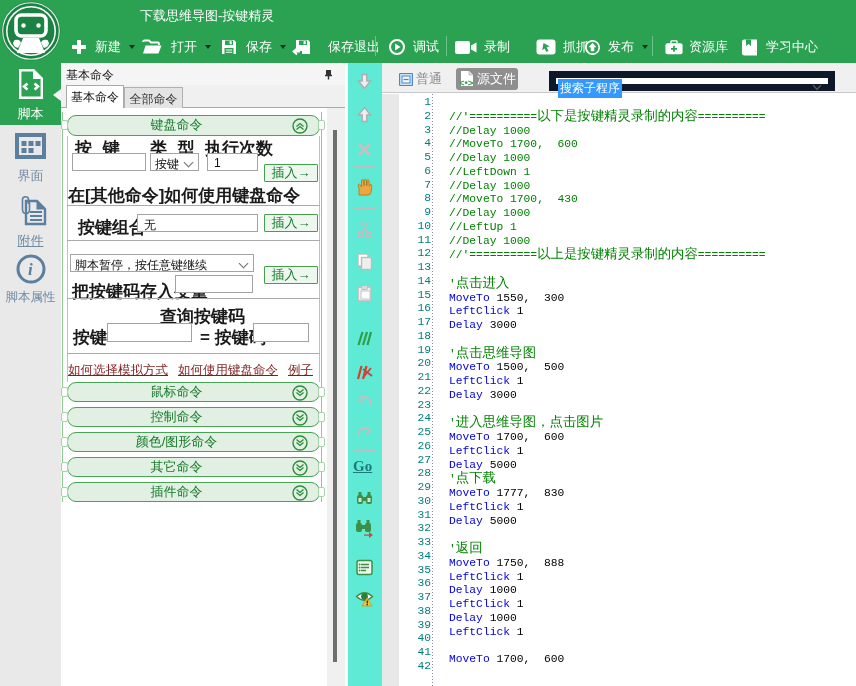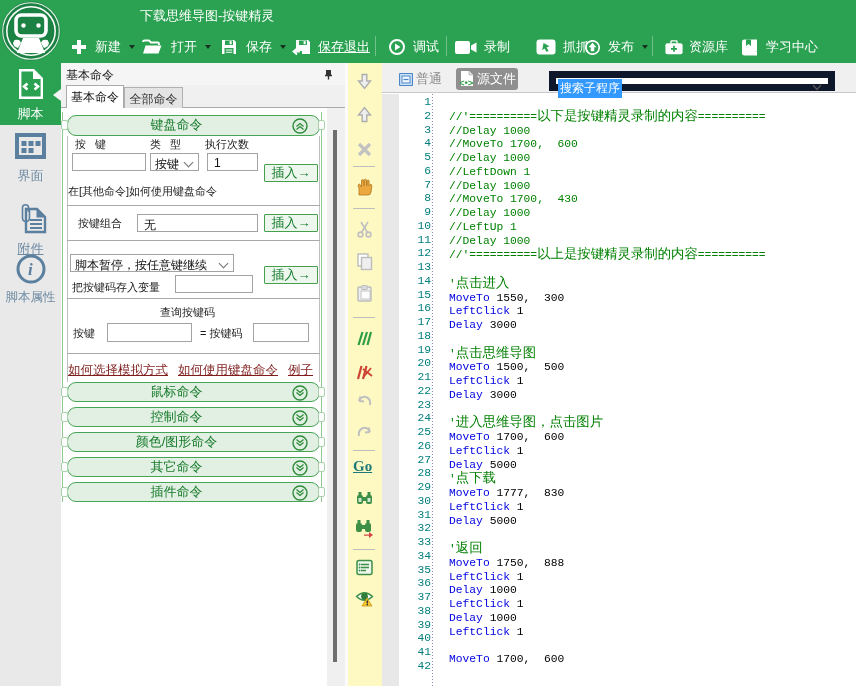--- a/index.html
+++ b/index.html
@@ -34,27 +34,27 @@
 #pcontent { position:absolute; left:0; top:45px; width:284px; height:578px; background:#fff; }
 
 #pscroll { position:absolute; left:266px; top:45px; width:18px; height:578px; background:#f0f0f0; }
 #pthumb { position:absolute; left:272px; top:67px; width:4px; height:532px; background:#6e6e6e; }
 
 .pill { position:absolute; left:5.5px; width:253px; height:20px; padding-right:33px; background:#e1f0e3; border:1.5px solid #46a455; border-radius:9px; color:#177a2b; font-size:13px; text-align:center; line-height:17px; }
 .pill .cicon { position:absolute; right:11px; top:1.5px; }
 .nt { position:absolute; width:6.5px; height:10px; background:#fdfdfd; border:1px solid #a8d2aa; border-radius:2px; z-index:3; }
 .inp { position:absolute; background:#fff; border:1px solid #a3a3a3; font-size:12px; color:#111; }
 .insbtn { position:absolute; background:#eef7ee; border:1.2px solid #44a04c; color:#107a2a; font-size:13px; text-align:center; border-radius:1px; }
-.lbl { position:absolute; font-size:11px; color:#1a1a1a; white-space:nowrap; }
+.lbl { position:absolute; font-size:17px; color:#1a1a1a; white-space:nowrap;font-weight:bold; }
 .hsep { position:absolute; left:6px; width:253px; height:1px; background:#aaaaaa; }
 .link { position:absolute; font-size:12.5px; color:#7f1d1d; text-decoration:underline; white-space:nowrap; }
 .chev { position:absolute; right:6px; top:4px; width:7px; height:7px; border-right:1.6px solid #707070; border-bottom:1.6px solid #707070; transform:rotate(45deg); }
 
 
-#mstrip { position:absolute; left:348px; top:63px; width:46px; height:623px; background:#fef9c3; border-right:1px solid #a8a8a8; }
+#mstrip { position:absolute; left:348px; top:63px; width:46px; height:623px; background:#5eead4; border-right:1px solid #a8a8a8; }
 #mgap { position:absolute; left:345px; top:63px; width:3px; height:623px; background:#fbfbfb; }
 .mico { position:absolute; left:7px; width:19px; height:19px; }
 .msep { position:absolute; left:5px; width:22px; height:1px; background:#bdbdbd; }
 
 
 #editor { position:absolute; left:382px; top:63px; width:474px; height:623px; background:#fff; }
 #ehdr { position:absolute; left:0; top:0; width:474px; height:30px; background:#f0f0f0; border-bottom:1px solid #c9c9c9;padding-left:38px; }
 #gutter { position:absolute; left:0; top:31px; width:17px; height:592px; background:#e8e8e8; }
 #lnums { position:absolute; left:17px; top:33px; width:32px; white-space:pre; text-align:right; font-family:"Liberation Mono",monospace; font-size:11.3px; line-height:13.75px; color:#007d7d; }
 #lndots { position:absolute; left:50px; top:31px; width:1px; height:592px; background-image:repeating-linear-gradient(to bottom,#88a 0px,#88a 1px,transparent 1px,transparent 3px); }
@@ -96,21 +96,21 @@
     <span style="margin-left:9px;">保存</span>
       <span class="caret"></span>
   </div>
   <div class="tbtn" style="left:292px;">
     <svg width="19" height="17" viewBox="0 0 19 17">
       <path d="M4 1 L16 1 L18 3 L18 15 L10 15 L10 12 L4 12 Z" fill="#fff"></path>
       <rect x="7" y="1.5" width="8" height="4.5" fill="#2aa251"></rect>
       <rect x="11.6" y="2.2" width="2.1" height="3" fill="#fff"></rect>
       <path d="M1 12.5 H8 M5 9.5 L1.5 12.5 L5 15.5" stroke="#fff" stroke-width="1.8" fill="none"></path>
     </svg>
-    <span style="margin-left:7px;text-decoration:underline;">保存退出</span>
+    <span style="margin-left:17px;">保存退出</span>
   </div>
   <div class="tsep" style="left:375px;"></div>
   <div class="tbtn" style="left:389px;">
     <svg width="16" height="16" viewBox="0 0 16 16">
       <circle cx="8" cy="8" r="7" fill="none" stroke="#fff" stroke-width="2"></circle>
       <path d="M6 4.5 L11.5 8 L6 11.5 Z" fill="#fff"></path>
     </svg>
     <span style="margin-left:8px;">调试</span>
   </div>
   <div class="tsep" style="left:446px;"></div>
@@ -185,21 +185,21 @@
       <rect x="2" y="2" width="27" height="22" fill="none" stroke="#5b7f9e" stroke-width="4"></rect>
       <rect x="6.5" y="8" width="5" height="5" fill="#5b7f9e"></rect>
       <rect x="13.5" y="8" width="5" height="5" fill="#5b7f9e"></rect>
       <rect x="20.5" y="8" width="5" height="5" fill="#5b7f9e"></rect>
       <rect x="6.5" y="15" width="5" height="5" fill="#5b7f9e"></rect>
       <rect x="13.5" y="15" width="5" height="5" fill="#5b7f9e"></rect>
     </svg>
     <div style="margin-top:8px;font-size:13px;">界面</div>
   </div>
 
-  <div class="side-item" id="si3" style="top:204px;text-decoration:underline;">
+  <div class="side-item" id="si3" style="top:196px;text-decoration:underline;">
     <svg width="32" height="30" viewBox="0 0 32 30" style="display:block;margin:0 auto;">
       <path d="M11 5 L22 5 L30 13 L30 28 L11 28 Z" fill="none" stroke="#5b7f9e" stroke-width="2.4"></path>
       <path d="M21.5 4.5 L30.5 13.5 L21.5 13.5 Z" fill="#5b7f9e"></path>
       <path d="M15 16 H27 M15 20 H27 M15 24 H27" stroke="#5b7f9e" stroke-width="2.2"></path>
       <path d="M13.5 8 L13.5 3.5 Q13.5 0.8 10.5 0.8 Q7.5 0.8 7.5 3.5 L7.5 13.5 Q7.5 17.5 11 17.5 Q14.5 17.5 14.5 13.5 L14.5 7 Q14.5 5.2 12.7 5.2 Q11 5.2 11 7 L11 13" fill="none" stroke="#5b7f9e" stroke-width="1.6"></path>
     </svg>
     <div style="margin-top:6px;font-size:13px;">附件</div>
   </div>
 
   <div class="side-item" id="si4" style="top:254px;">
@@ -258,21 +258,21 @@
       <div class="insbtn" style="left:203px; top:56px; width:54px; height:18px; line-height:16px;">插入→</div>
 
       <div class="lbl" style="left:7px; top:76px;">在[其他命令]如何使用键盘命令</div>
       <div class="hsep" style="top:97px;"></div>
 
       <div class="lbl" style="left:17px; top:108px;">按键组合</div>
       <div class="inp" style="left:76px; top:106px; width:121px; height:18px; padding:2px 0 0 6px;">无</div>
       <div class="insbtn" style="left:203px; top:106px; width:54px; height:18px; line-height:16px;">插入→</div>
       <div class="hsep" style="top:132px;"></div>
 
-      <div class="inp" style="left:9px; top:146px; width:164px; height:18px; padding:2px 0 0 4px;">脚本暂停，按任意键继续<div class="chev" style="top:5px;"></div></div>
+      <div class="inp" style="left:9px; top:146px; width:184px; height:18px; padding:2px 0 0 4px;">脚本暂停，按任意键继续<div class="chev" style="top:5px;"></div></div>
       <div class="insbtn" style="left:203px; top:158px; width:54px; height:18px; line-height:16px;">插入→</div>
       <div class="lbl" style="left:11px; top:172px;">把按键码存入变量</div>
       <div class="inp" style="left:114px; top:167px; width:78px; height:18px;"></div>
       <div class="hsep" style="top:190px;"></div>
 
       <div class="lbl" style="left:99px; top:197px;">查询按键码</div>
       <div class="lbl" style="left:12px; top:218px;">按键</div>
       <div class="inp" style="left:46px; top:215px; width:85px; height:19px;"></div>
       <div class="lbl" style="left:139px; top:218px;">= 按键码</div>
       <div class="inp" style="left:192px; top:215px; width:56px; height:19px;"></div>

